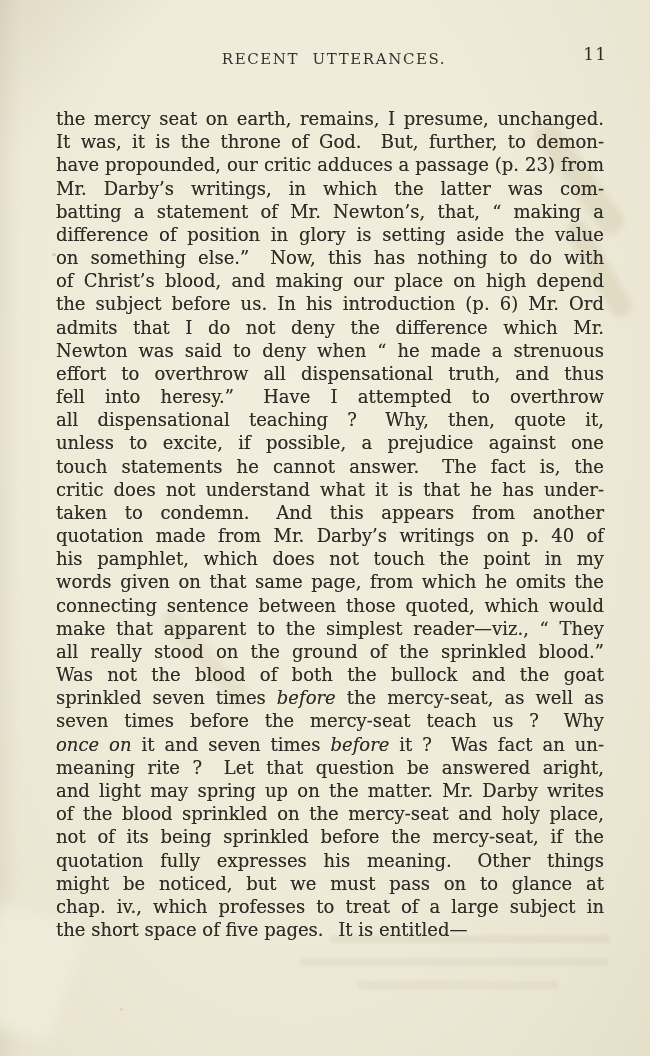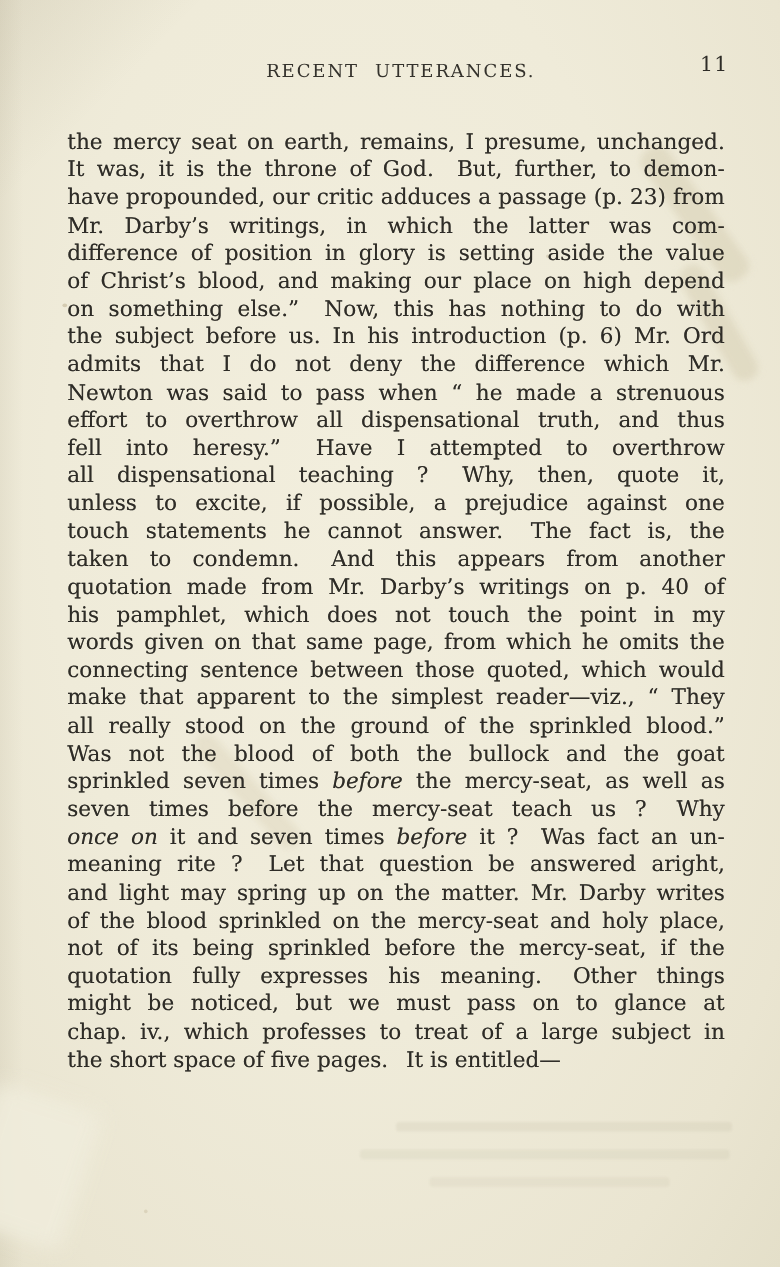--- a/index.html
+++ b/index.html
@@ -108,31 +108,33 @@
   <div class="header">
     <span class="running-title">RECENT UTTERANCES.</span>
     <span class="page-number">11</span>
   </div>
 
   <div class="textblock">
       <div class="line"><span>the mercy seat on earth, remains, I presume, unchanged.</span></div>
       <div class="line"><span>It was, it is the throne of God.  But, further, to demon-</span></div>
       <div class="line"><span>have propounded, our critic adduces a passage (p. 23) from</span></div>
       <div class="line"><span>Mr. Darby’s writings, in which the latter was com-</span></div>
+      <div class="line"><span>batting a statement of Mr. Newton’s, that, “ making a</span></div>
       <div class="line"><span>difference of position in glory is setting aside the value</span></div>
+      <div class="line"><span>on something else.”  Now, this has nothing to do with</span></div>
       <div class="line"><span>of Christ’s blood, and making our place on high depend</span></div>
-      <div class="line"><span>on something else.”  Now, this has nothing to do with</span></div>
       <div class="line"><span>the subject before us. In his introduction (p. 6) Mr. Ord</span></div>
       <div class="line"><span>admits that I do not deny the difference which Mr.</span></div>
-      <div class="line"><span>Newton was said to pass when “ he made a strenuous</span></div>
+      <div class="line"><span>Newton was said to deny when “ he made a strenuous</span></div>
       <div class="line"><span>effort to overthrow all dispensational truth, and thus</span></div>
       <div class="line"><span>fell into heresy.”  Have I attempted to overthrow</span></div>
       <div class="line"><span>all dispensational teaching ?  Why, then, quote it,</span></div>
       <div class="line"><span>unless to excite, if possible, a prejudice against one</span></div>
       <div class="line"><span>touch statements he cannot answer.  The fact is, the</span></div>
+      <div class="line"><span>critic does not understand what it is that he has under-</span></div>
       <div class="line"><span>taken to condemn.  And this appears from another</span></div>
       <div class="line"><span>quotation made from Mr. Darby’s writings on p. 40 of</span></div>
       <div class="line"><span>his pamphlet, which does not touch the point in my</span></div>
       <div class="line"><span>words given on that same page, from which he omits the</span></div>
       <div class="line"><span>connecting sentence between those quoted, which would</span></div>
       <div class="line"><span>make that apparent to the simplest reader—viz., “ They</span></div>
       <div class="line"><span>all really stood on the ground of the sprinkled blood.”</span></div>
       <div class="line"><span>Was not the blood of both the bullock and the goat</span></div>
       <div class="line"><span>sprinkled seven times </span><i>before</i><span> the mercy-seat, as well as</span></div>
       <div class="line"><span>seven times before the mercy-seat teach us ?  Why</span></div>

